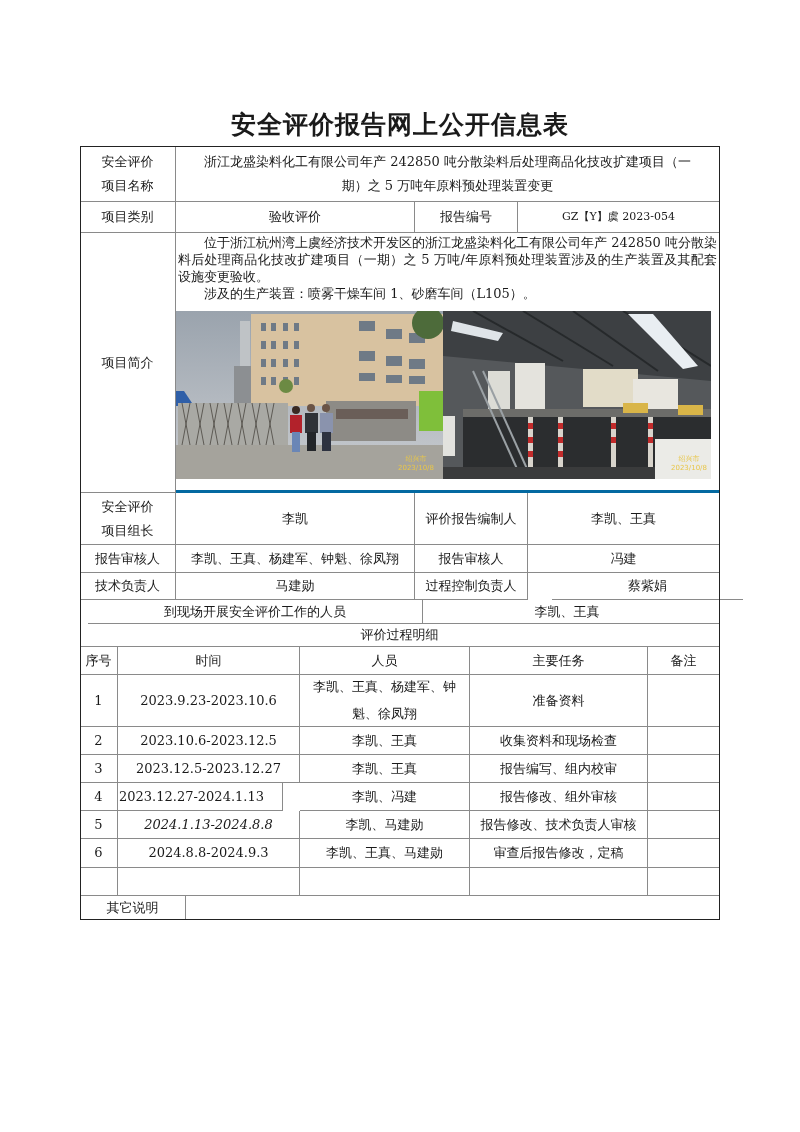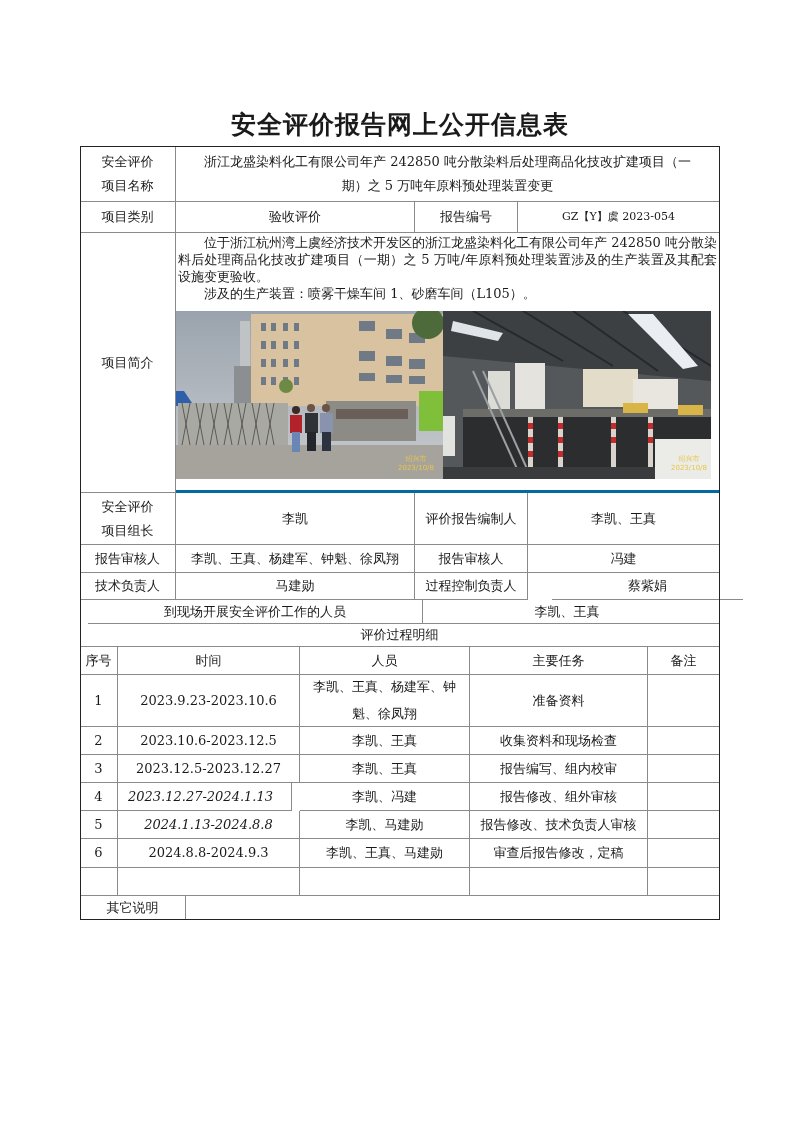--- a/index.html
+++ b/index.html
@@ -264,21 +264,21 @@
   <div>
     <div class="cell" style="left:80px;top:755px;width:38px;height:28px;">3</div>
     <div class="cell" style="left:118px;top:755px;width:182px;height:28px;">2023.12.5-2023.12.27</div>
     <div class="cell" style="left:300px;top:755px;width:170px;height:28px;">李凯、王真</div>
     <div class="cell" style="left:470px;top:755px;width:178px;height:28px;">报告编写、组内校审</div>
     <div class="cell" style="left:648px;top:755px;width:71px;height:28px;border-right:none;"></div>
   </div>
 
   <div>
     <div class="cell" style="left:80px;top:783px;width:38px;height:28px;">4</div>
-    <div class="cell" style="left:110px;top:783px;width:182px;height:28px;font-style:italic;">2023.12.27-2024.1.13</div>
+    <div class="cell" style="left:101px;top:783px;width:182px;height:28px;">2023.12.27-2024.1.13</div>
     <div class="cell" style="left:300px;top:783px;width:170px;height:28px;">李凯、冯建</div>
     <div class="cell" style="left:470px;top:783px;width:178px;height:28px;">报告修改、组外审核</div>
     <div class="cell" style="left:648px;top:783px;width:71px;height:28px;border-right:none;"></div>
   </div>
 
   <div>
     <div class="cell" style="left:80px;top:811px;width:38px;height:28px;">5</div>
     <div class="cell" style="left:118px;top:811px;width:182px;height:28px;font-style:italic;">2024.1.13-2024.8.8</div>
     <div class="cell" style="left:300px;top:811px;width:170px;height:28px;">李凯、马建勋</div>
     <div class="cell" style="left:470px;top:811px;width:178px;height:28px;">报告修改、技术负责人审核</div>

